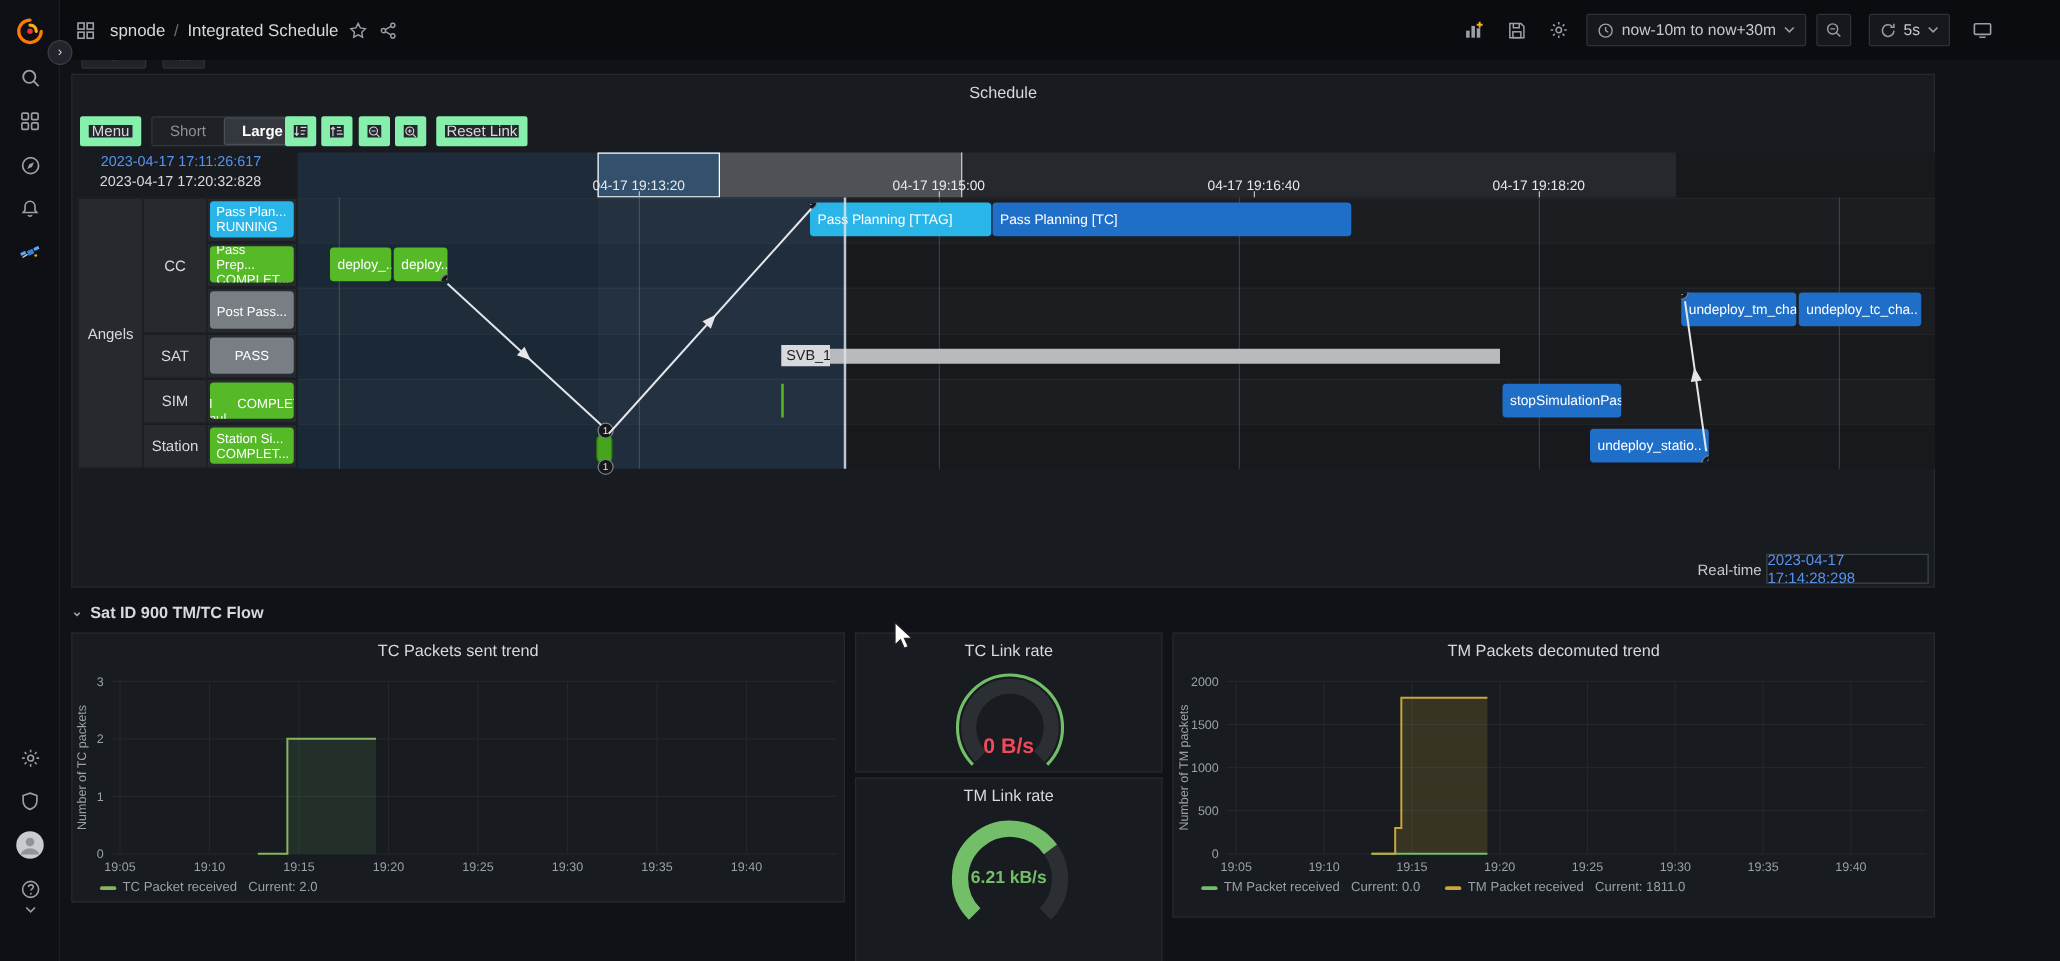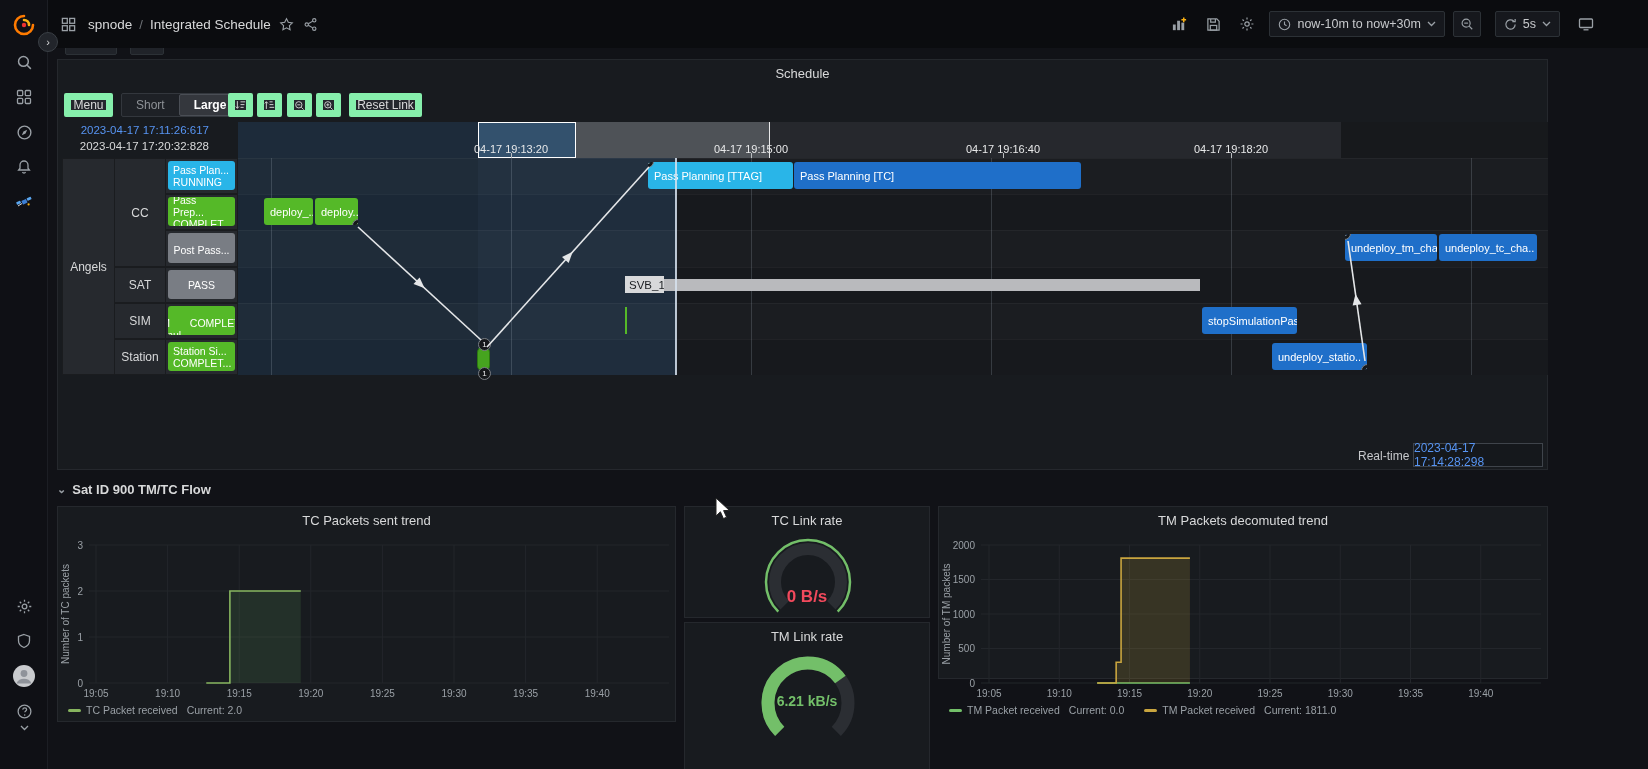--- a/index.html
+++ b/index.html
@@ -52,21 +52,21 @@
 
   .realtime-label { position:absolute; color:#c7c9cc; font-size:12px; }
   .realtime-box { position:absolute; border:1px solid #3f444b; background:#15181c; color:#5794f2; font-size:12px; display:flex; align-items:center; justify-content:center; cursor:text; }
 
   
   #row-header { position:absolute; left:57px; top:482px; display:flex; align-items:center; gap:6px; color:#d8d9da; font-size:13px; font-weight:600; cursor:pointer; }
   #row-header .chev { color:#9aa0a6; font-size:11px; }
 
   
   .chart-svg { position:absolute; left:0; top:0; }
-  .legend { position:absolute; left:10px; top:197px; display:flex; gap:20px; }
+  .legend { position:absolute; left:22px; top:197px; display:flex; gap:20px; }
   .legend-item { display:flex; align-items:center; gap:5px; font-size:10.5px; color:#9aa0a6; cursor:pointer; }
   .legend-swatch { width:13px; height:3px; border-radius:2px; }
   .legend-cur { color:#9aa0a6; margin-left:4px; }
   .gauge-value { position:absolute; left:0; right:0; text-align:center; font-weight:700; }
 
   #cursor { position:absolute; left:714px; top:497px; z-index:60; pointer-events:none; }
 
   .stub { position:absolute; top:38px; height:17px; background:#202329; border:1px solid #2c3136; border-radius:2px; color:#6e7277; font-size:9px; display:flex; align-items:center; justify-content:center; }
 </style>
 </head>
@@ -475,21 +475,21 @@
 
   <section class="panel" id="tm-gauge" style="left:684px; top:622px; width:246px; height:147px; border-bottom:none">
     <div class="panel-title">TM Link rate</div>
     <svg class="chart-svg" id="tm-gauge-svg" width="246" height="147">
         <path d="M 94.7157287525381 108.2842712474619 A 40 40 0 1 1 151.28427124746187 108.28427124746192" stroke="#2b2e33" stroke-width="13" fill="none" stroke-linecap="butt"></path>
         <path d="M 94.7157287525381 108.2842712474619 A 40 40 0 1 1 155.36067977499786 56.48858990830104" stroke="#73bf69" stroke-width="13" fill="none"></path>
       </svg>
     <div class="gauge-value" id="tm-gauge-value" style="top: 70px; font-size: 14px; color: rgb(115, 191, 105);">6.21 kB/s</div>
   </section>
 
-  <section class="panel" id="tm-trend" style="left:938px; top:506px; width:610px; height:173px">
+  <section class="panel" id="tm-trend" style="left:938px; top:506px; width:610px; height:228px">
     <div class="panel-title">TM Packets decomuted trend</div>
     <svg class="chart-svg" id="tm-trend-svg" width="610" height="216">
         <line x1="42" x2="602" y1="176" y2="176" stroke="#23262b" stroke-width="1"></line>
         <text x="36" y="179.5" text-anchor="end" fill="#9aa0a6" font-size="10px" font-family="&quot;Liberation Sans&quot;,sans-serif">0</text>
         <line x1="42" x2="602" y1="141.5" y2="141.5" stroke="#23262b" stroke-width="1"></line>
         <text x="36" y="145" text-anchor="end" fill="#9aa0a6" font-size="10px" font-family="&quot;Liberation Sans&quot;,sans-serif">500</text>
         <line x1="42" x2="602" y1="107" y2="107" stroke="#23262b" stroke-width="1"></line>
         <text x="36" y="110.5" text-anchor="end" fill="#9aa0a6" font-size="10px" font-family="&quot;Liberation Sans&quot;,sans-serif">1000</text>
         <line x1="42" x2="602" y1="72.5" y2="72.5" stroke="#23262b" stroke-width="1"></line>
         <text x="36" y="76" text-anchor="end" fill="#9aa0a6" font-size="10px" font-family="&quot;Liberation Sans&quot;,sans-serif">1500</text>

